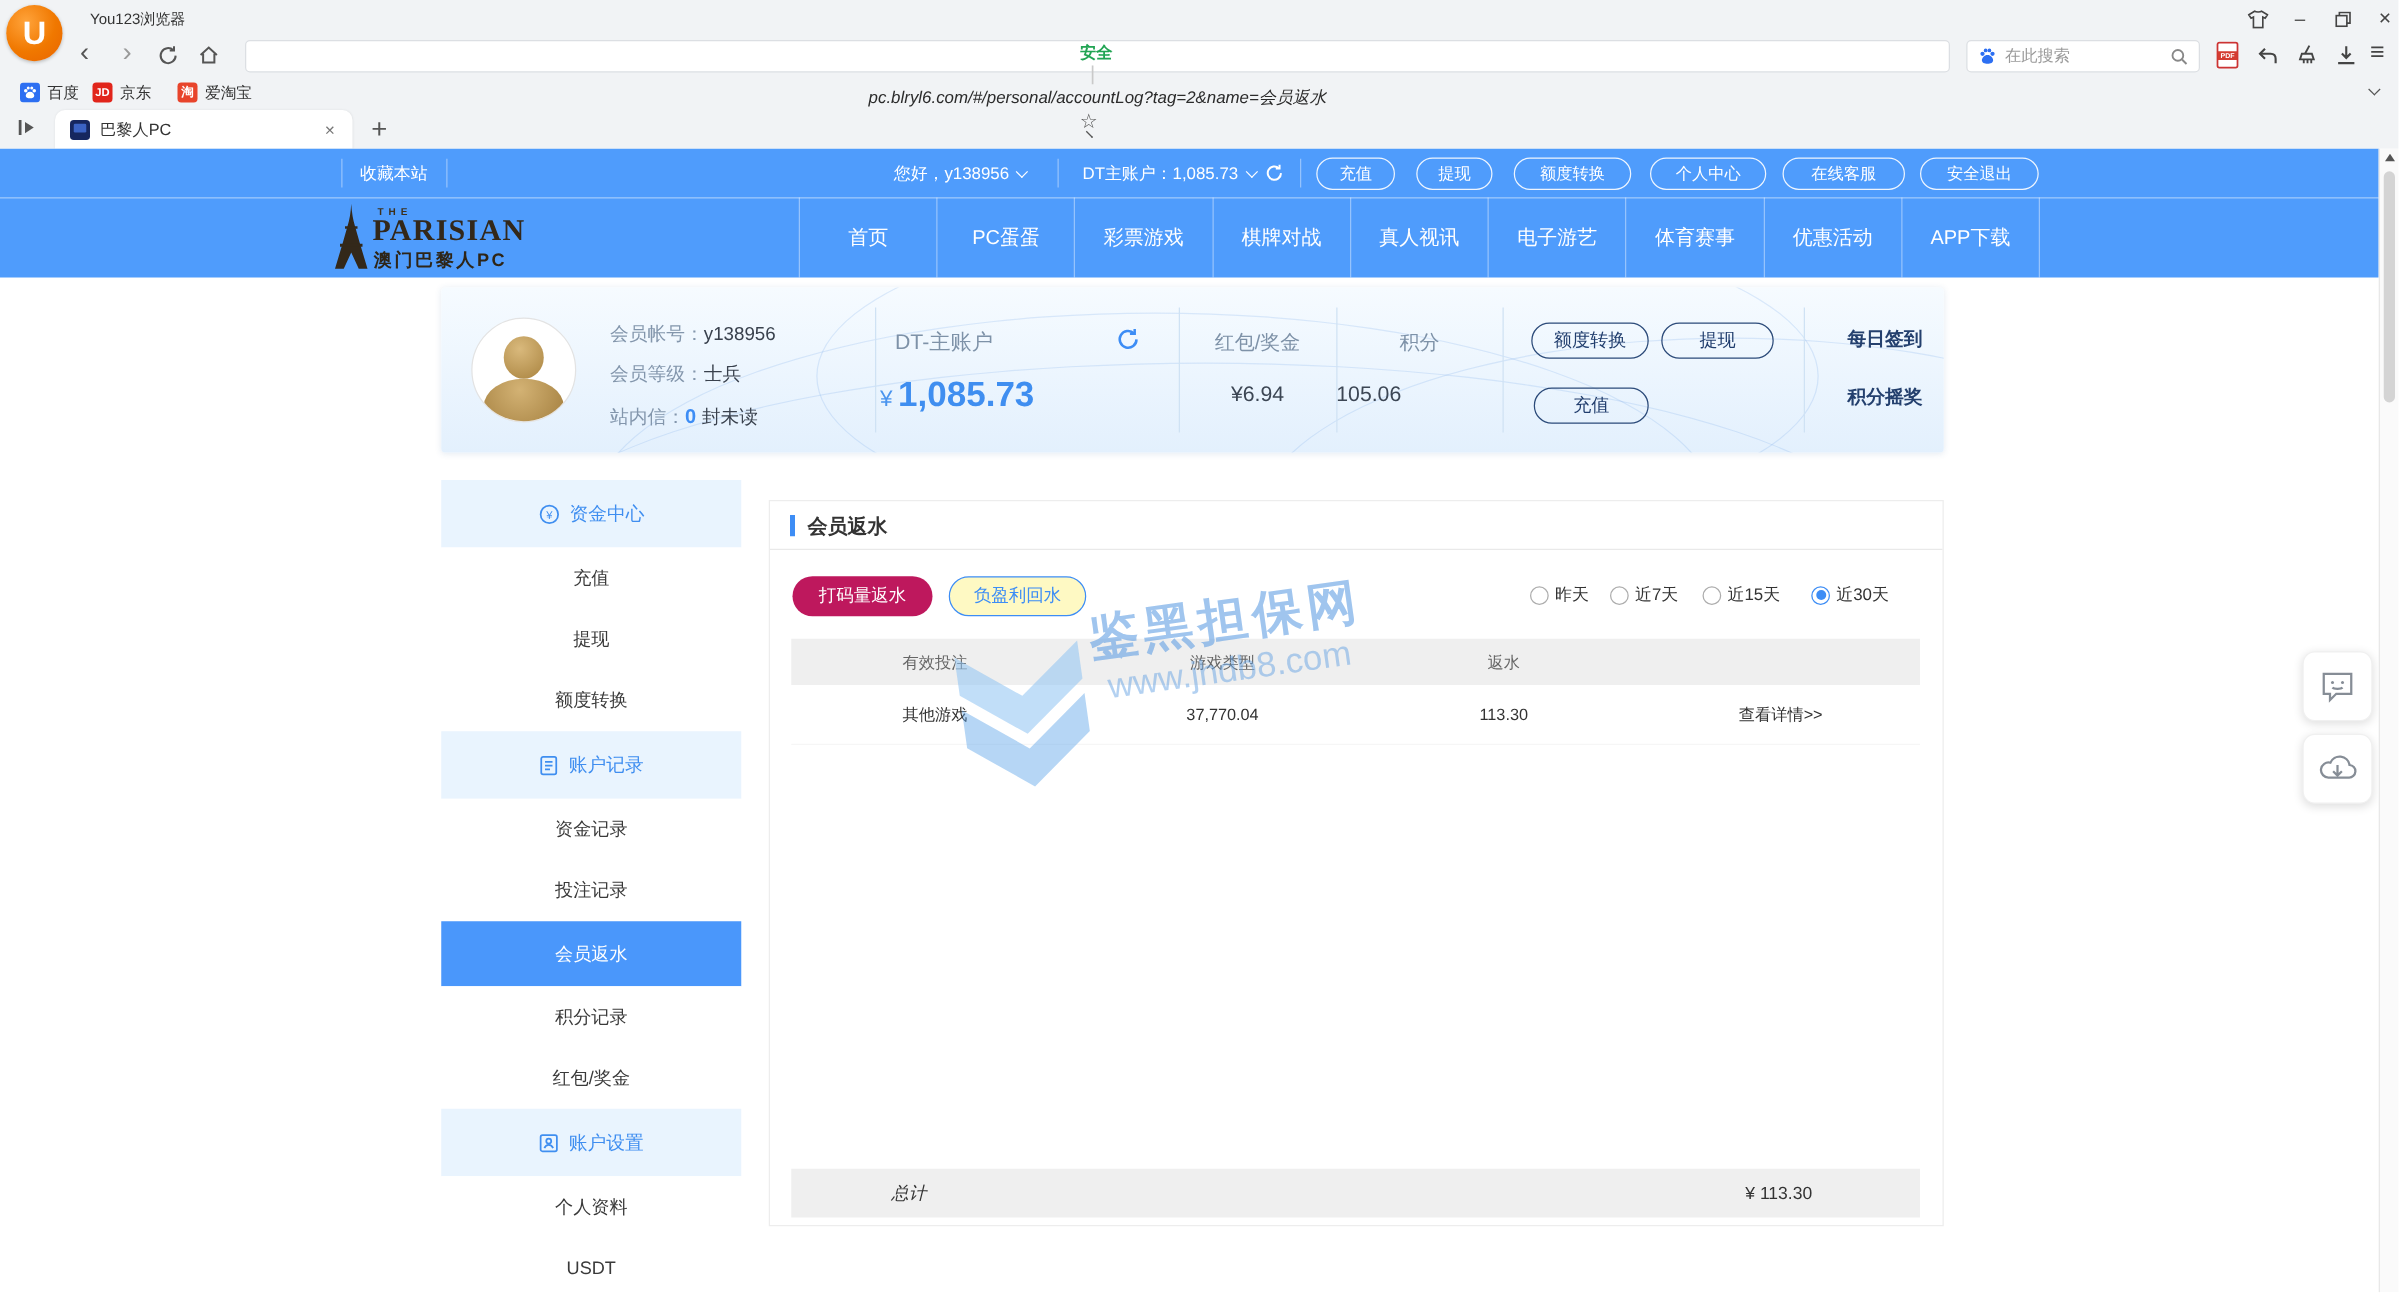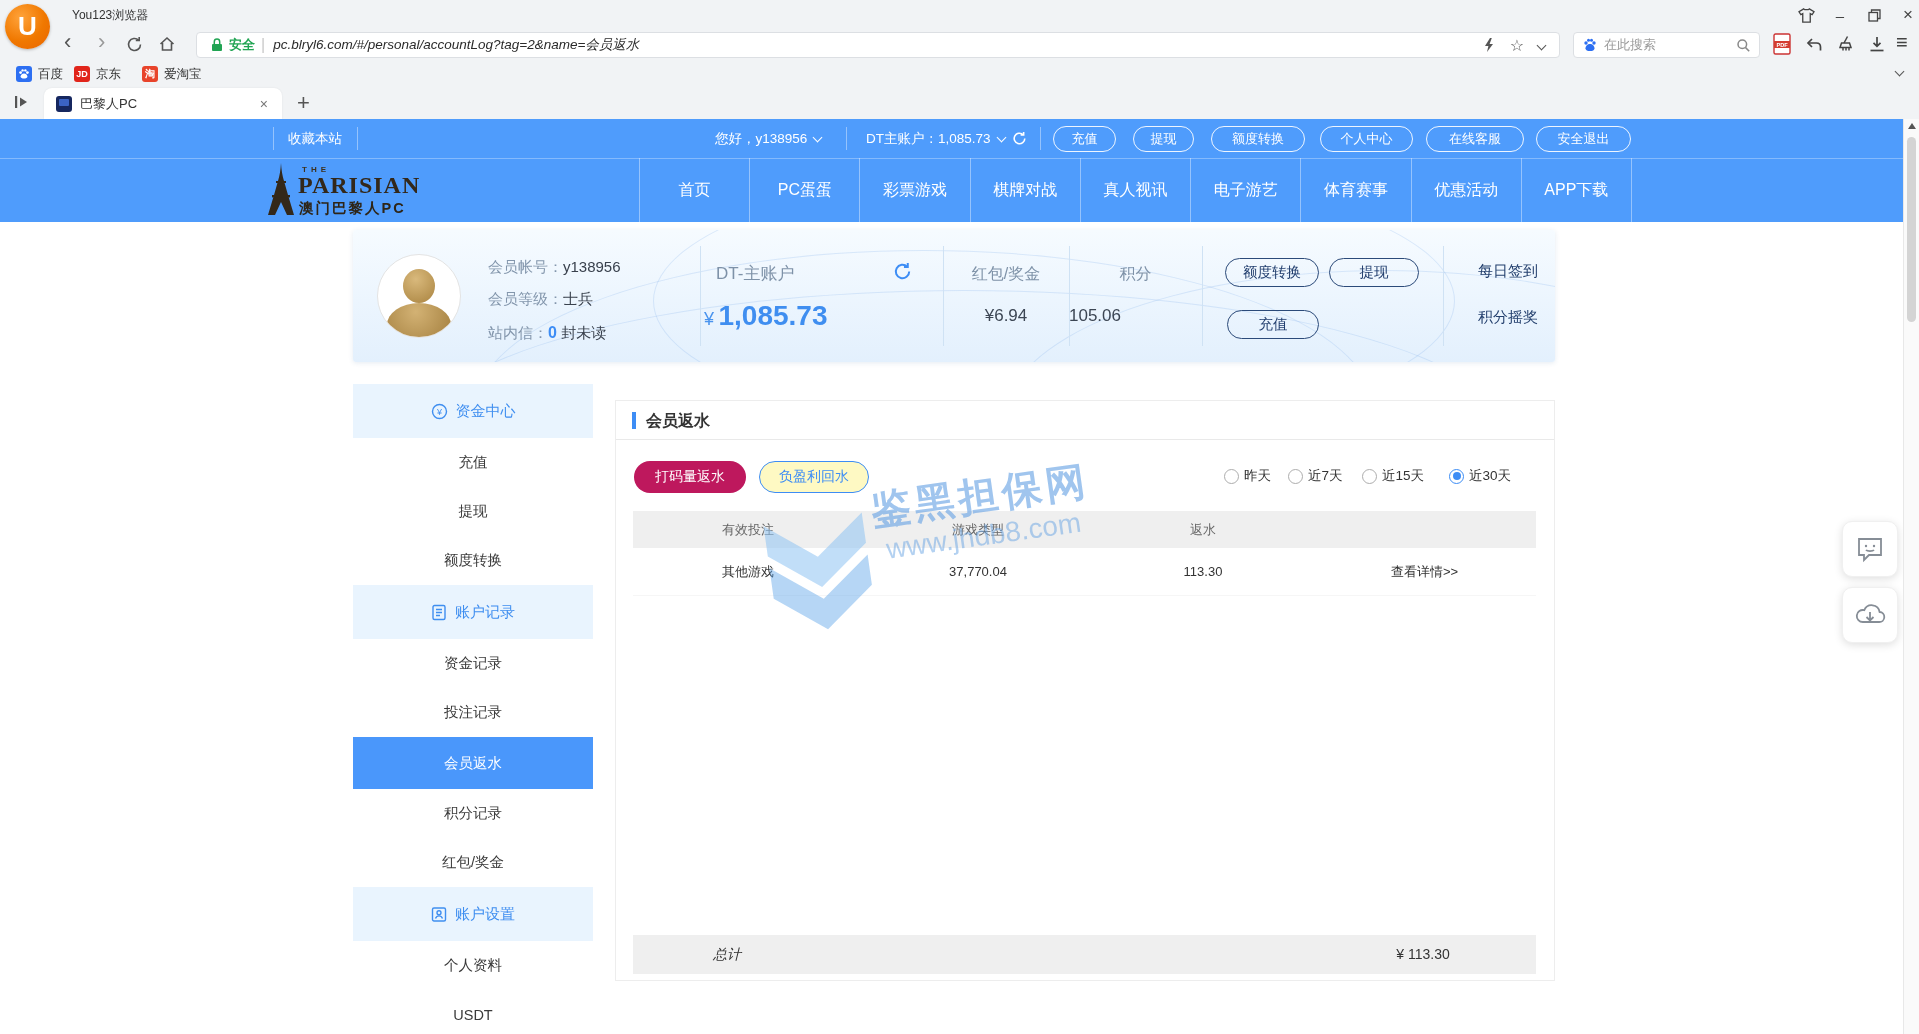--- a/index.html
+++ b/index.html
@@ -12,21 +12,21 @@
   .chrome{position:absolute;left:0;top:0;width:1919px;height:119px;background:#f1f3f5;}
   .ulogo{position:absolute;left:5px;top:4px;width:45px;height:45px;border-radius:50%;
          background:radial-gradient(circle at 35% 30%,#ffa33a,#f07800 55%,#e96400);
          box-shadow:0 1px 3px rgba(0,0,0,.25);z-index:9;display:flex;align-items:center;justify-content:center;
          color:#fff;font-size:26px;font-weight:bold;}
   .wtitle{position:absolute;left:72px;top:7px;font-size:12px;color:#333;}
   .winbtn{position:absolute;top:5px;width:26px;height:20px;display:flex;align-items:center;justify-content:center;
           color:#444;font-size:15px;}
   .tool-glyph{color:#555;font-size:22px;line-height:1;}
   .addressbar{position:absolute;left:196px;top:32px;width:1364px;height:26px;background:#fff;
-              border:1px solid #dcdfe3;border-radius:4px;display:flex;align-items:center;box-sizing:border-box;}
+              border:1px solid #dcdfe3;border-radius:4px;display:flex;align-items:center;box-sizing:border-box;flex-direction:column;}
   .sec{color:#21a453;font-size:13px;font-weight:bold;margin:0 6px 0 4px;}
   .urlsep{color:#c9c9c9;margin-right:8px;}
   .url{font-size:13.5px;font-style:italic;color:#2b2b2b;white-space:nowrap;}
   .searchbox{position:absolute;left:1573px;top:32px;width:187px;height:26px;background:#fff;
              border:1px solid #dcdfe3;border-radius:4px;display:flex;align-items:center;box-sizing:border-box;}
   .ph{color:#9a9a9a;font-size:13px;flex:1;margin-left:6px;}
   .bm{position:absolute;top:64px;height:20px;display:flex;align-items:center;font-size:12.5px;color:#333;}
   .badge{width:16px;height:16px;border-radius:3px;color:#fff;font-size:9px;font-weight:bold;
          display:flex;align-items:center;justify-content:center;margin-right:6px;}
   .tab{position:absolute;left:44px;top:88px;width:238px;height:31px;background:#fff;border-radius:8px 8px 0 0;
@@ -57,21 +57,21 @@
   .plabel{color:#8396ac;font-size:15px;}
   .pvalue{color:#39414d;font-size:15px;}
   .avatar{position:absolute;left:24px;top:24px;width:82px;height:82px;border-radius:50%;background:#fff;
           border:1px solid #e3e3e3;overflow:hidden;}
   .av-head{position:absolute;left:25px;top:14px;width:32px;height:34px;border-radius:50%;
            background:radial-gradient(circle at 40% 30%,#d9b97c,#a9833f);}
   .av-body{position:absolute;left:9px;top:48px;width:64px;height:44px;border-radius:50% 50% 0 0;
            background:radial-gradient(circle at 45% 20%,#d3b274,#9d7837);}
   .obtn{position:absolute;border:1px solid #2b4a79;border-radius:15px;color:#203d6d;font-size:14.5px;
         display:flex;align-items:center;justify-content:center;background:transparent;box-sizing:border-box;height:29px;}
-  .plink{position:absolute;left:1106px;width:98px;text-align:center;color:#24406e;font-size:15px;font-weight:400;}
+  .plink{position:absolute;left:1106px;width:98px;text-align:center;color:#24406e;font-size:15px;font-weight:700;}
 
   
   .sb-h{position:absolute;left:353px;width:240px;height:54px;background:#e9f4fe;color:#3f8ef0;font-size:15px;
         display:flex;align-items:center;justify-content:center;gap:8px;}
   .sb-i{position:absolute;left:353px;width:240px;height:49px;color:#3a3a3a;font-size:14.5px;
         display:flex;align-items:center;justify-content:center;background:#fff;}
   .sb-i.active{background:#4a97fb;color:#fff;}
 
   
   .mcard{position:absolute;left:615px;top:400px;width:940px;height:581px;background:#fff;

